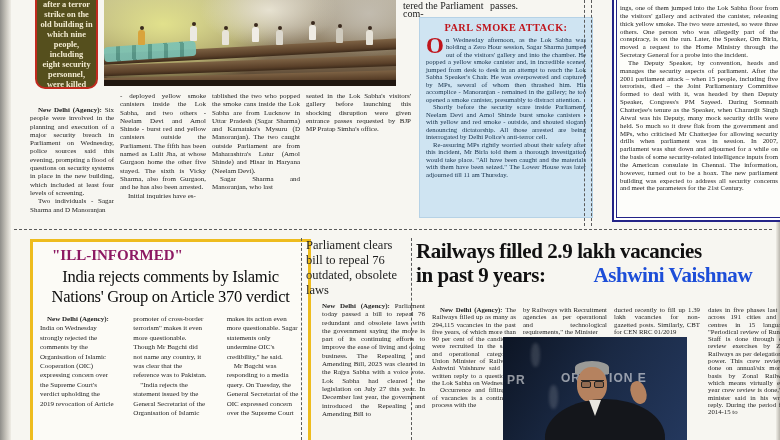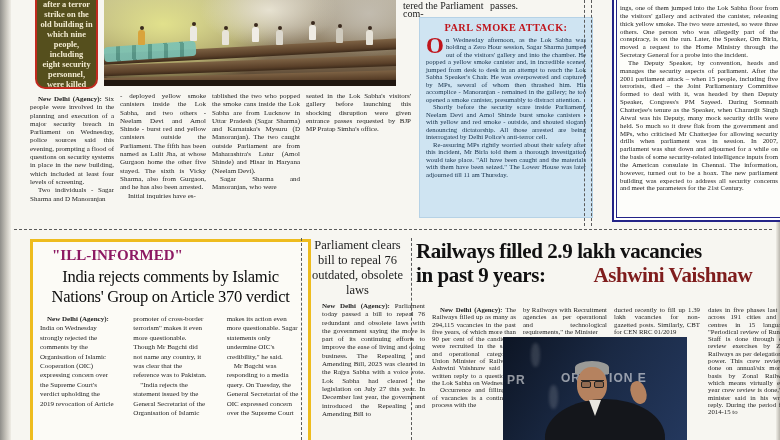--- a/index.html
+++ b/index.html
@@ -68,28 +68,28 @@
   .gold-box{left:14px;top:239px;width:281px;height:215px;background:#fcfbf6;
     border:3px solid #eebc1e;box-sizing:border-box;padding:5px 7px;}
   .kicker{color:#8d1a63;font-weight:bold;font-size:15px;line-height:17px;margin-left:12px;}
   .ill-headline{text-align:center;font-size:16.5px;line-height:19.5px;letter-spacing:-.3px;
     color:#0b0b0b;margin-top:3px;white-space:nowrap;}
   .ill-cols{display:flex;gap:19px;margin-top:9px;}
   .ill-col{width:81px;font-size:7px;line-height:9.4px;text-align:left;}
   .ill-col .ind{text-indent:7px;}
 
   
-  .repeal-head{left:306px;top:238px;width:103px;text-align:center;
+  .repeal-head{left:306px;top:238px;width:103px;
     font-size:12.5px;line-height:15px;}
   .repeal-body{left:306px;top:302px;width:103px;height:138px;}
 
   
   .rail-headline{left:416px;top:240px;width:362px;font-weight:bold;
     font-size:21px;line-height:23.5px;letter-spacing:-.4px;color:#111;}
-  .rail-red{color:#7f1d1d;margin-left:43px;}
+  .rail-red{color:#1d4ed8;margin-left:43px;}
   .rail-col{font-size:6.8px;line-height:7.3px;text-align:justify;}
   .vaishnaw-photo{left:503px;top:337px;width:184px;height:132px;overflow:hidden;
     background:linear-gradient(120deg,#0d1524 0%,#1a2944 45%,#253a61 100%);}
   .wm{position:absolute;color:rgba(255,255,255,.55);font-family:"Liberation Sans",sans-serif;
     font-weight:bold;font-size:12px;letter-spacing:1px;}
   .emblem{position:absolute;width:9px;height:24px;border-radius:45%;
     background:rgba(255,255,255,.14);filter:blur(1.5px);}
   .face{position:absolute;left:74px;top:30px;width:30px;height:35px;border-radius:48% 48% 45% 45%;
     background:#b5825f;}
   .hair{position:absolute;left:72px;top:24px;width:34px;height:13px;border-radius:50% 50% 0 0;
@@ -107,21 +107,21 @@
 </head>
 <body>
 
 <div id="page">
 
   <div class="abs edge-left"></div>
   <div class="abs edge-right"></div>
 
   <div class="abs olive-box">after a terror strike on the old building in which nine people, including eight security personnel, were killed</div>
 
-  <div class="abs body7 clip" style="left:14px;top:95px;width:84px;height:132px;">
+  <div class="abs body7 clip" style="left:14px;top:106px;width:84px;height:132px;">
     <p class="ind"><b class="dl">New Delhi (Agency):</b>
       <span>Six people were involved in the planning and execution of a major security breach in Parliament on Wednesday, police sources said this evening, prompting a flood of questions on security systems in place in the new building, which included at least four levels of screening.</span></p>
     <p class="ind">Two individuals - Sagar Sharma and D Manoranjan</p>
   </div>
 
   <div class="abs lead-photo">
     <div class="abs smoke-a"></div>
     <div class="abs smoke-b"></div>
     <div class="abs smoke-c"></div>
     <div class="abs bench" style="top:46px;transform:rotate(-3deg);"></div>
@@ -139,21 +139,21 @@
     <div class="abs photo-bottom"></div>
   </div>
 
   <div class="abs body7 clip" style="left:104px;top:92px;width:86px;height:136px;">
     <p>- deployed yellow smoke canisters inside the Lok Sabha, and two others - Neelam Devi and Amol Shinde - burst red and yellow canisters outside the Parliament. The fifth has been named as Lalit Jha, at whose Gurgaon home the other five stayed. The sixth is Vicky Sharma, also from Gurgaon, and he has also been arrested.</p>
     <p class="ind">Initial inquiries have es-</p>
   </div>
 
   <div class="abs body7 clip" style="left:196px;top:92px;width:88px;height:136px;">
     <p>tablished the two who popped the smoke cans inside the Lok Sabha are from Lucknow in Uttar Pradesh (Sagar Sharma) and Karnataka's Mysuru (D Manoranjan). The two caught outside Parliament are from Maharashtra's Latur (Amol Shinde) and Hisar in Haryana (Neelam Devi).</p>
-    <p class="ind">Sagar Sharma and Manoranjan, who were</p>
+    <p class="ind">Sagar Sharma and Manoranjan, who last</p>
   </div>
 
   <div class="abs body7 clip" style="left:290px;top:92px;width:105px;height:136px;">
     <p>seated in the Lok Sabha's visitors' gallery before launching this shocking disruption were given entrance passes requested by BJP MP Pratap Simha's office.</p>
   </div>
 
   <div class="abs overflow-line">
     <span>tered the Parliament com-</span>
     <span>passes.</span>
   </div>

